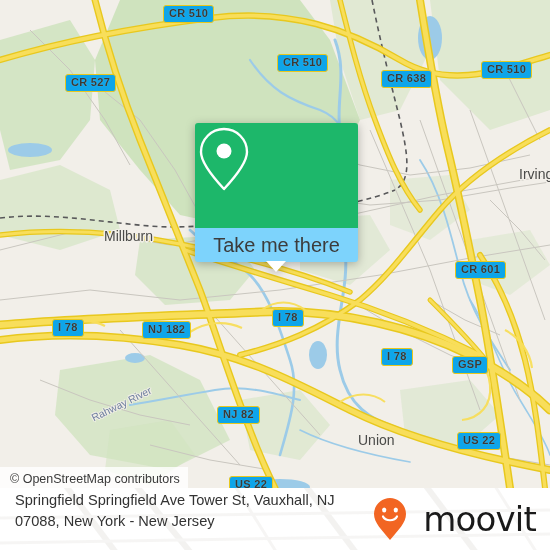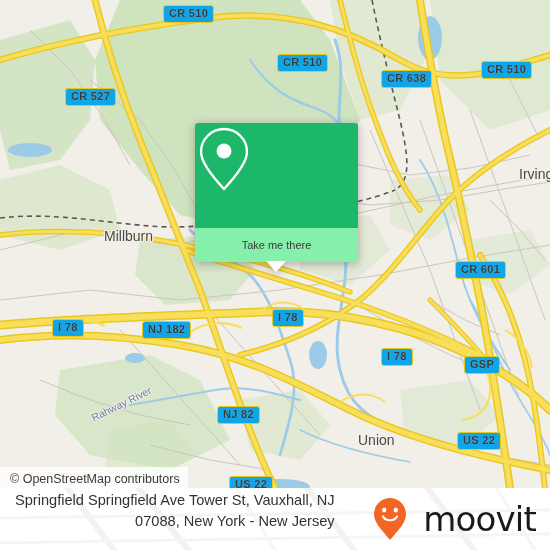--- a/index.html
+++ b/index.html
@@ -67,25 +67,25 @@
   }
   #popup-head {
     height: 105px;
     background: #1DB76A;
     border-radius: 3px 3px 0 0;
     display: flex; align-items: center; justify-content: center;
   }
   #popup-head svg { display: block; }
   #popup-foot {
     height: 34px;
-    background: #86efac;
+    background: #7dd3fc;
     border-radius: 0 0 3px 3px;
     display: flex; align-items: center; justify-content: center;
     color: #3c3c3c;
-    font-size: 11px;
+    font-size: 20px;
   }
   #popup-tail {
     position: absolute;
     left: 71px; top: 138px;
     width: 0; height: 0;
     border-left: 10px solid transparent;
     border-right: 10px solid transparent;
     border-top: 11px solid #FFFFFF;
   }
 
@@ -111,21 +111,20 @@
   }
   #footer-watermark {
     position: absolute; left: 0; top: 0; width: 550px; height: 62px;
     opacity: 0.30;
   }
   #footer-inner {
     position: relative;
     width: 100%; height: 100%;
     display: flex; align-items: center;
     padding: 0 14px 16px 15px;
-    text-align: right;
   }
   #address {
     color: #333333;
     font-size: 14.6px;
     line-height: 21px;
     max-width: 360px;
   }
   #brand {
     position: absolute;
     right: 14px; top: 50%;
@@ -250,29 +249,29 @@
     </svg>
 
     <div class="place" style="left:104px; top:228px;">Millburn</div>
     <div class="place" style="left:519px; top:166px;">Irving</div>
     <div class="place" style="left:358px; top:432px;">Union</div>
 
     <div class="river-label" style="left:92px; top:412px; transform:rotate(-26deg);">Rahway River</div>
 
     <div class="shield" style="left:163px; top:5px;">CR 510</div>
     <div class="shield" style="left:277px; top:54px;">CR 510</div>
-    <div class="shield" style="left:65px; top:88px;">CR 527</div>
+    <div class="shield" style="left:65px; top:74px;">CR 527</div>
     <div class="shield" style="left:381px; top:70px;">CR 638</div>
     <div class="shield" style="left:481px; top:61px;">CR 510</div>
     <div class="shield" style="left:455px; top:261px;">CR 601</div>
     <div class="shield" style="left:52px; top:319px;">I 78</div>
     <div class="shield" style="left:142px; top:321px;">NJ 182</div>
     <div class="shield" style="left:272px; top:309px;">I 78</div>
     <div class="shield" style="left:381px; top:348px;">I 78</div>
-    <div class="shield" style="left:464px; top:356px;">GSP</div>
+    <div class="shield" style="left:452px; top:356px;">GSP</div>
     <div class="shield" style="left:217px; top:406px;">NJ 82</div>
     <div class="shield" style="left:457px; top:432px;">US 22</div>
     <div class="shield" style="left:229px; top:476px;">US 22</div>
 
     <div id="popup">
       <div id="popup-head">
         <svg width="58" height="72" viewBox="0 0 58 72">
           <path d="M29 6 C16.3 6 6 16.3 6 29 C6 39 16 52 29 66 C42 52 52 39 52 29 C52 16.3 41.7 6 29 6 Z" fill="none" stroke="#FFFFFF" stroke-width="2.4" stroke-linejoin="round"></path>
           <circle cx="29" cy="28" r="7.5" fill="#FFFFFF"></circle>
         </svg>

